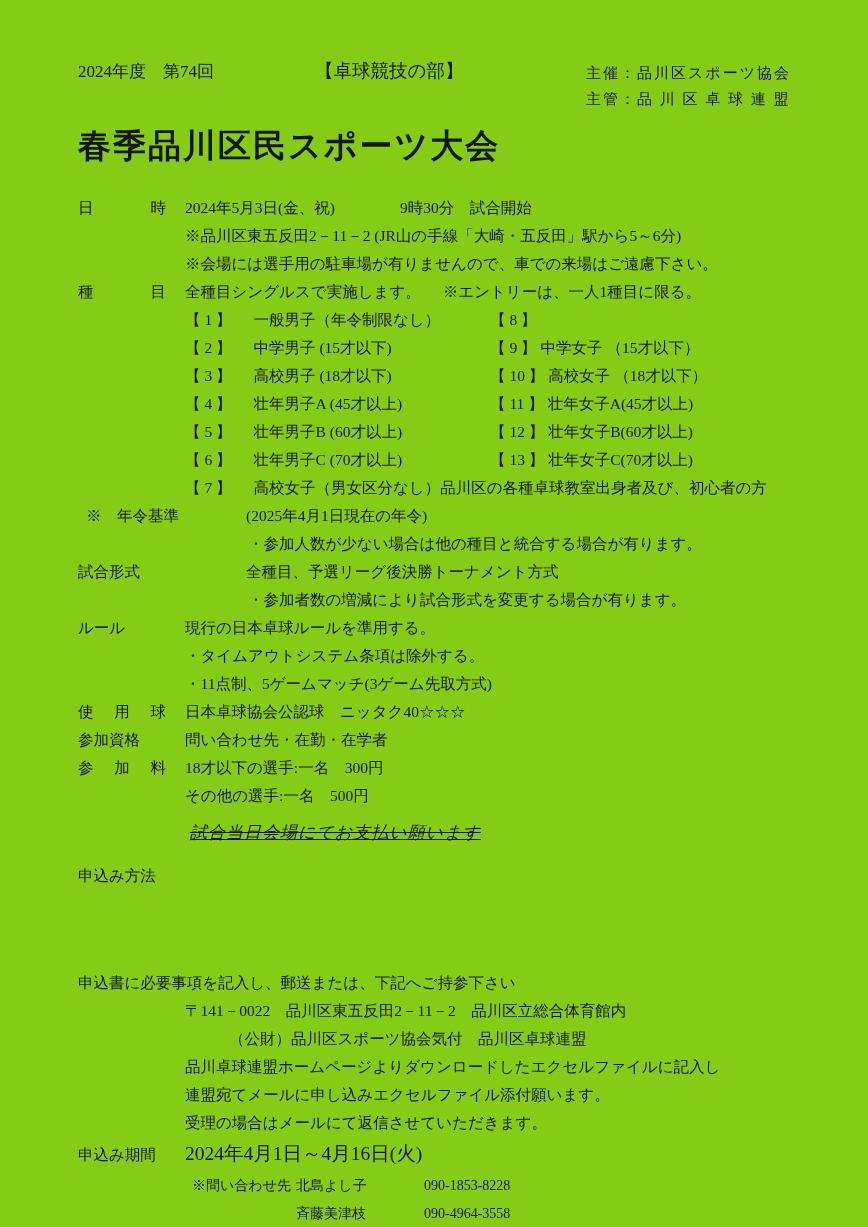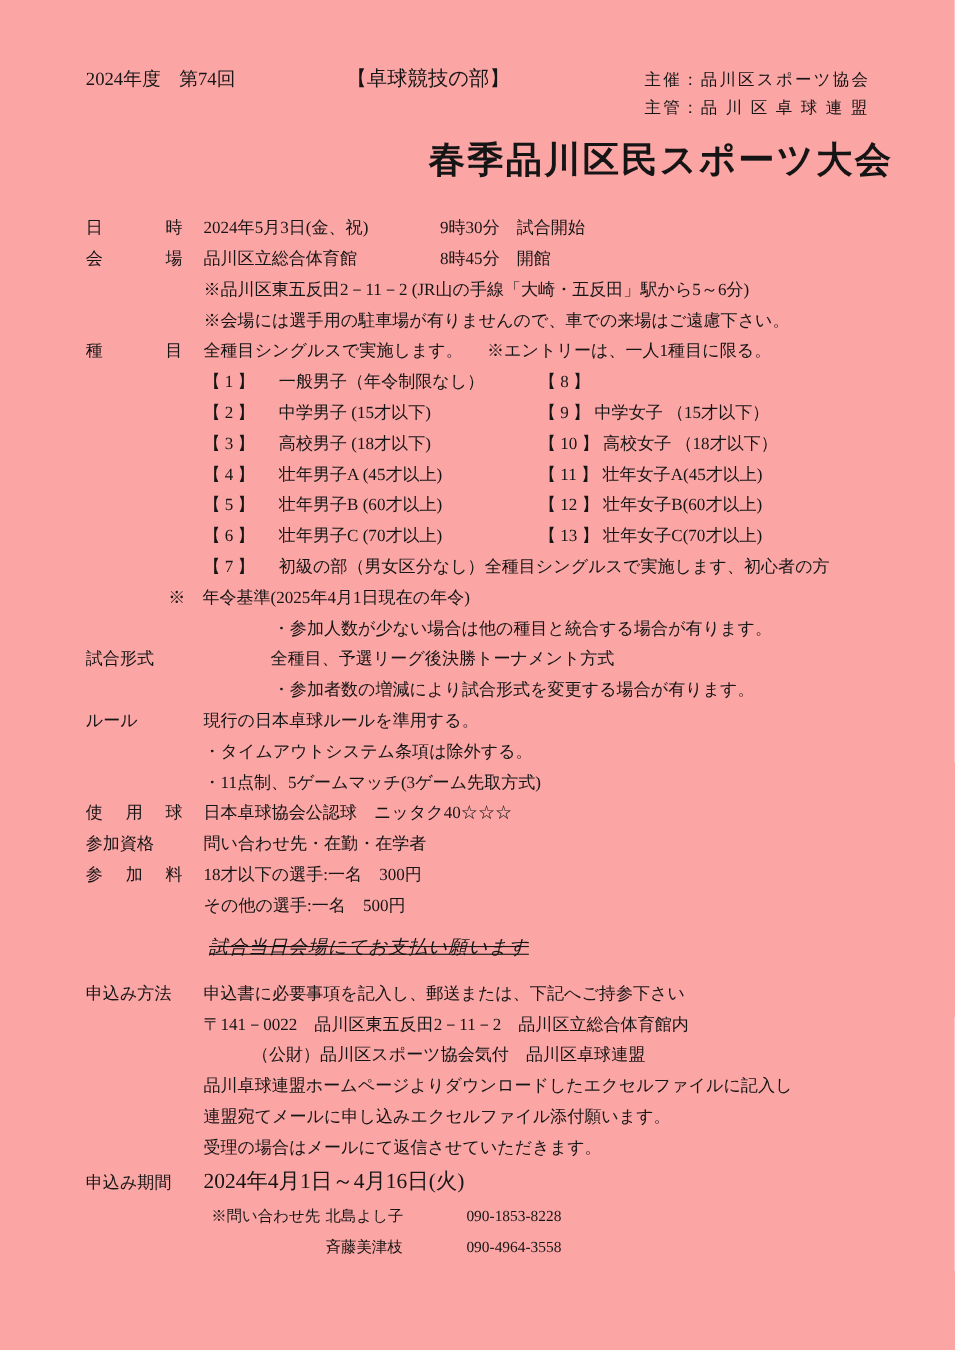--- a/index.html
+++ b/index.html
@@ -1,52 +1,52 @@
 <!DOCTYPE html>
 <html lang="ja"><head>
 <meta charset="utf-8">
 <style>
   html,body { margin:0; padding:0; background:#ffffff; }
   .page {
     position:relative;
     width:868px; height:1227px;
-    background:#fca5a5;
+    background:#84cc16;
     color:#151515;
     font-family:"Liberation Serif","DejaVu Serif",serif;
     overflow:hidden;
     box-sizing:border-box;
     padding:58px 56px 0 78px;
   }
   .header { position:relative; height:58px; }
   .edition   { position:absolute; left:0;   top:2px; font-size:17px; white-space:nowrap; }
   .division  { position:absolute; left:237px; top:0; font-size:18.5px; white-space:nowrap; }
   .hosts     { position:absolute; left:508px; top:2px; white-space:nowrap; }
   .host-line { font-size:15px; line-height:26px; letter-spacing:2px; }
   .host-line.manager { letter-spacing:2px; }
 
   .title {
     margin-top:8px;
-    text-align:right;
+    text-align:left;
     font-size:33px;
     font-weight:bold;
     letter-spacing:2px;
     line-height:44px;
     white-space:nowrap;
   }
 
   .body { margin-top:26px; }
   .line {
     display:flex; align-items:baseline;
     line-height:28px; font-size:15.5px;
     white-space:nowrap;
   }
   .label   { flex:0 0 107px; }
   .jlabel  { display:inline-block; width:88px; text-align:justify; text-align-last:justify; }
   .label-wide  { flex:0 0 168px; }
-  .label-kijun { flex:0 0 160px; padding-left:8px; box-sizing:content-box;text-align:right; }
+  .label-kijun { flex:0 0 160px; padding-left:8px; box-sizing:content-box; }
   .col-a   { flex:0 0 215px; }
 
   .indent-c  { padding-left:107px; } 
   .indent-b  { padding-left:170px; } 
   .indent-k  { padding-left:151px; } 
 
   .ev-row  { padding-left:107px; }
   .ev-left { flex:0 0 305px; display:flex; }
   .ev-right{ display:flex; }
   .ev-name-l { margin-left:22px; }
@@ -54,21 +54,21 @@
   .entry-note { margin-left:22px; }
 
   .big     { font-size:20px; line-height:34px; }
   .pay-row  { line-height:34px; }
   .struck-row { margin-top:8px; line-height:30px; }
   .struck {
     padding-left:5px;
     font-size:17px; font-style:italic; letter-spacing:1px;
     text-decoration:underline line-through;
   }
-  .apply-row { margin-top:14px; }
+  .apply-row { margin-top:14px;flex-direction:column; }
   .period-row { line-height:33px; }
   .period-val { font-size:19.5px; }
 
   .contact-row { margin-top:2px; line-height:26px; font-size:14px; }
   .contact-row .c-ind   { flex:0 0 114px; }
   .contact-row .c-label { flex:0 0 104px; }
   .contact-row .c-name  { flex:0 0 128px; }
 </style>
 </head>
 <body>
@@ -87,25 +87,20 @@
   <div class="title">春季品川区民スポーツ大会</div>
 
   <div class="body">
 
     <div class="line">
       <span class="label"><span class="jlabel">日 時</span></span>
       <span class="col-a">2024年5月3日(金、祝)</span>
       <span>9時30分　試合開始</span>
     </div>
 
-    <div class="line">
-      <span class="label"><span class="jlabel">会 場</span></span>
-      <span class="col-a">品川区立総合体育館</span>
-      <span>8時45分　開館</span>
-    </div>
 
     <div class="line indent-c">※品川区東五反田2－11－2 (JR山の手線「大崎・五反田」駅から5～6分)</div>
     <div class="line indent-c">※会場には選手用の駐車場が有りませんので、車での来場はご遠慮下さい。</div>
 
     <div class="line">
       <span class="label"><span class="jlabel">種 目</span></span>
       <span>全種目シングルスで実施します。</span>
       <span class="entry-note">※エントリーは、一人1種目に限る。</span>
     </div>
 
@@ -163,21 +158,21 @@
           <span>【 6 】</span>
           <span class="ev-name-l">壮年男子C (70才以上)</span>
         </span>
       <span class="ev-right">
           <span>【 13 】</span>
           <span class="ev-name-r">壮年女子C(70才以上)</span>
         </span>
     </div>
     <div class="line ev-row">
       <span>【 7 】</span>
-      <span class="ev-name-l">初級の部（男女区分なし）全種目シングルスで実施します、初心者の方</span>
+      <span class="ev-name-l">高校女子（男女区分なし）品川区の各種卓球教室出身者及び、初心者の方</span>
     </div>
 
     <div class="line">
       <span class="label-kijun">※　年令基準</span>
       <span>(2025年4月1日現在の年令)</span>
     </div>
     <div class="line indent-b">・参加人数が少ない場合は他の種目と統合する場合が有ります。</div>
 
     <div class="line">
       <span class="label-wide">試合形式</span>

